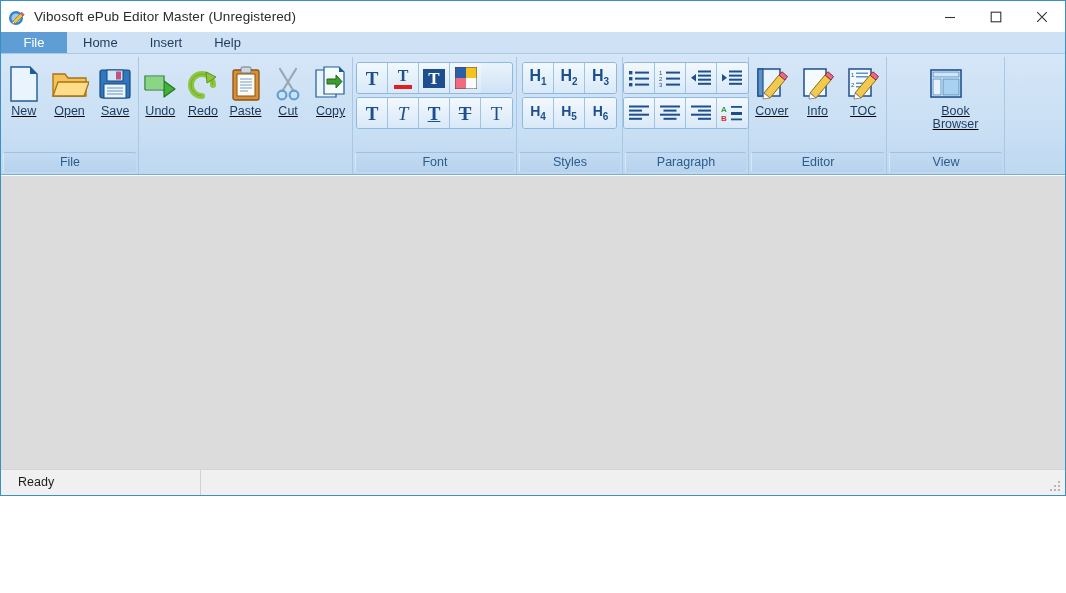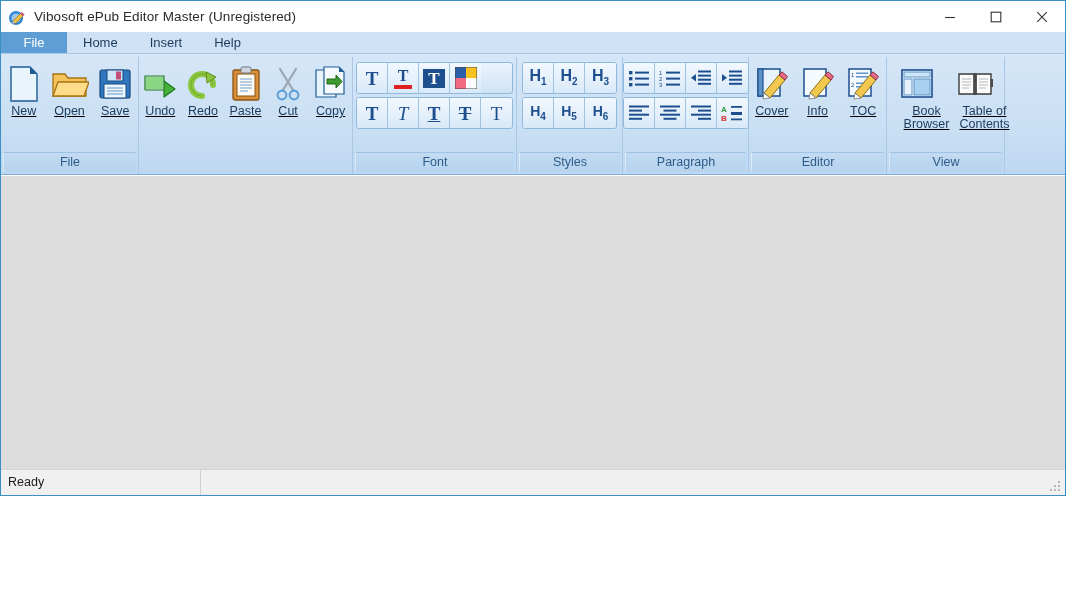--- a/index.html
+++ b/index.html
@@ -105,21 +105,21 @@
     border-top:1px solid #ffffff;
   }
 
   
   .statusbar{
     flex:0 0 25px;height:25px;background:#f0f0f0;
     border-top:1px solid #d4d4d4;
     display:flex;align-items:center;position:relative;
   }
   .status-pane{
-    font-size:12.5px;color:#1b1b1b;padding-left:7px;
+    font-size:12.5px;color:#1b1b1b;padding-left:17px;
     width:200px;box-sizing:border-box;border-right:1px solid #d0d0d0;
     height:25px;line-height:25px;
   }
   .status-pane2{flex:1 1 auto;height:25px;}
   .grip{position:absolute;right:3px;bottom:2px;width:14px;height:14px;}
 
   
   .watermark{
     position:absolute;left:0;top:16px;width:300px;height:70px;
     pointer-events:none;z-index:40;
@@ -488,33 +488,20 @@
         <div class="bigbtn two wide">
           <div class="ico">
             <svg width="36" height="34" viewBox="0 0 36 34">
               <rect x="3" y="3" width="30" height="27" fill="#f2f8fd" stroke="#1d4f8f" stroke-width="1.6"></rect>
               <rect x="5" y="5" width="26" height="5" fill="#cfe5f8" stroke="#5d93c6" stroke-width="1"></rect>
               <rect x="5" y="12" width="8" height="16" fill="#e6f1fb" stroke="#5d93c6" stroke-width="1"></rect>
               <rect x="15" y="12" width="16" height="16" fill="#a8d0f0" stroke="#5d93c6" stroke-width="1"></rect>
             </svg>
           </div>
           <div class="lab">Book Browser</div>
-        </div>
-        <div class="bigbtn two wide">
-          <div class="ico">
-            <svg width="38" height="32" viewBox="0 0 38 32">
-              <path d="M3 6 H18 V26 H3 Z" fill="#fbfbfb" stroke="#3a3a3a" stroke-width="1.4"></path>
-              <path d="M20 6 H35 V26 H20 Z" fill="#fbfbfb" stroke="#3a3a3a" stroke-width="1.4"></path>
-              <rect x="17.6" y="5" width="3" height="22" fill="#4a4a4a"></rect>
-              <path d="M6 11 H15 M6 14 H15 M6 17 H15 M6 20 H13" stroke="#b8b8b8" stroke-width="1"></path>
-              <path d="M23 11 H32 M23 14 H32 M23 17 H32 M23 20 H30" stroke="#b8b8b8" stroke-width="1"></path>
-              <rect x="34.5" y="11" width="2.5" height="8" fill="#4a4a4a"></rect>
-            </svg>
-          </div>
-          <div class="lab">Table of Contents</div>
         </div>
       </div>
       <div class="group-label">View</div>
     </div>
 
   </div>
 
   <div class="client"></div>
 
   <div class="statusbar">

